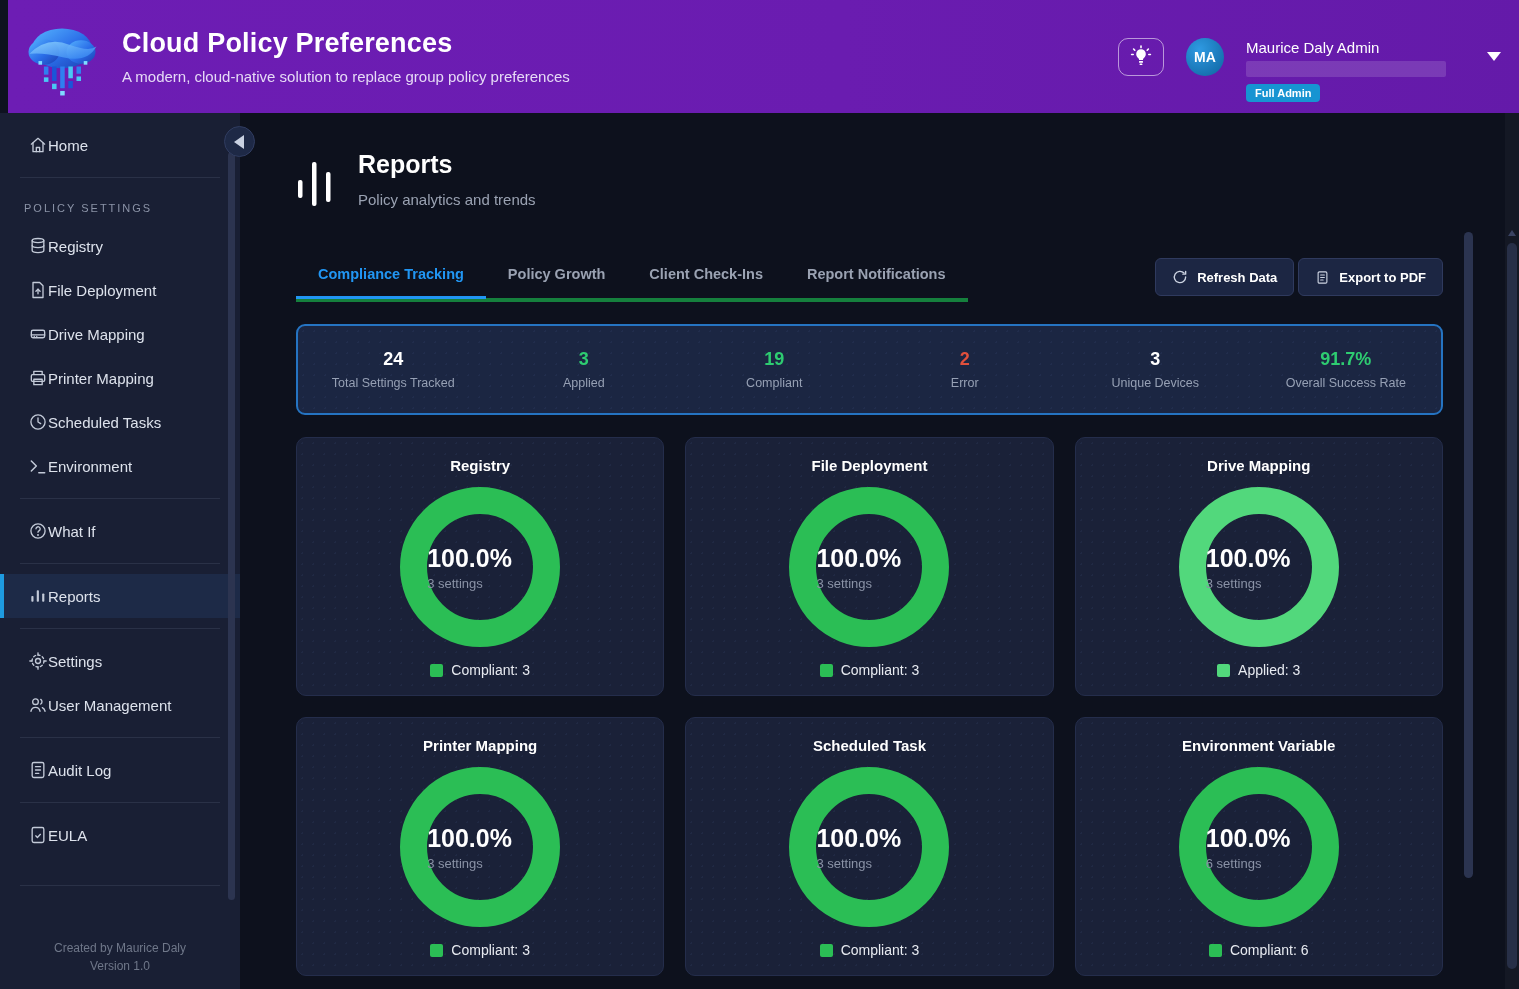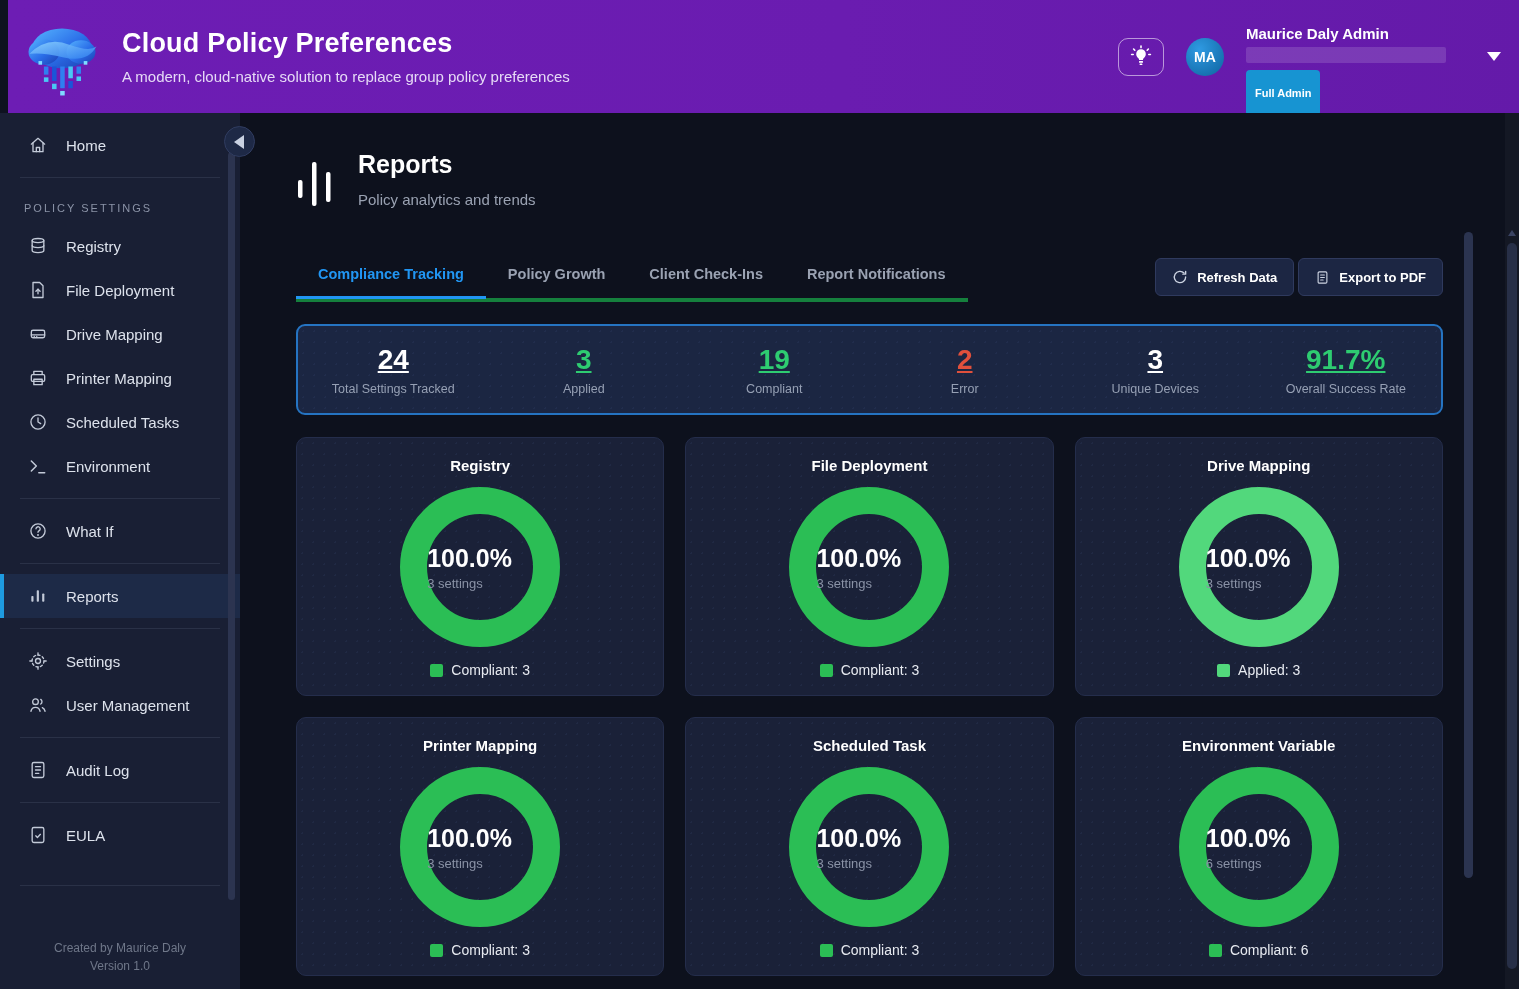--- a/index.html
+++ b/index.html
@@ -14,30 +14,30 @@
   .title-block { margin-left:14px; }
   .app-title { color:#fff; font-size:27px; font-weight:bold; letter-spacing:.2px; }
   .app-subtitle { color:#e6daf6; font-size:15px; margin-top:9px; }
   .header-right { position:absolute; right:26px; top:0; height:113px; display:flex; align-items:center; gap:22px; }
   .theme-btn { width:46px; height:38px; border:1.5px solid rgba(255,255,255,.55); border-radius:10px;
     display:flex; align-items:center; justify-content:center; cursor:pointer; background:transparent; }
   .avatar { width:38px; height:38px; border-radius:50%;
     background:radial-gradient(circle at 35% 30%,#2f9ae2,#0d639f); color:#fff;
     font-weight:bold; font-size:14px; display:flex; align-items:center; justify-content:center; }
   .user-block { display:flex; flex-direction:column; width:215px; }
-  .user-name { color:#fff; font-weight:bold; font-size:15px;margin-top:28px; }
+  .user-name { color:#fff; font-weight:normal; font-size:15px;margin-top:28px; }
   .user-subbar { width:200px; height:16px; background:rgba(255,255,255,.14); border-radius:2px; margin-top:5px; }
   .role-badge { align-self:flex-start; background:#1794d2; color:#fff; font-size:11px; font-weight:bold;
-    padding:17px 9px; border-radius:4px; margin-top:7px; }
+    padding:3px 9px; border-radius:4px; margin-top:7px; }
   .caret-down { width:0; height:0; border-left:7px solid transparent; border-right:7px solid transparent;
     border-top:9px solid #fff; margin-left:4px; cursor:pointer; }
 
   
   .sidebar { position:absolute; top:113px; left:0; width:240px; height:876px; background:#191f34; }
-  .nav-item { display:flex; align-items:center; gap:18px; height:44px; padding-left:28px;
+  .nav-item { display:flex; align-items:center; height:44px; padding-left:28px;
     color:#dde2ec; font-size:15px; cursor:pointer; }
   .nav-item .ni-icon { color:#c3cad8; display:flex; }
   .nav-item.active { background:#1d2a47; border-left:4px solid #1e9be0; padding-left:24px; }
   .nav-divider { height:1px; background:#2a3147; margin:10px 20px; }
   .section-label { color:#8b93a7; font-size:11px; letter-spacing:2px; padding:14px 16px 10px 24px; }
   .sidebar-footer { position:absolute; bottom:14px; width:100%; text-align:center; color:#6f7789; font-size:12px; line-height:18px; }
   .sb-scrollbar { position:absolute; left:228px; top:152px; width:7px; height:748px; background:#2c3450; border-radius:4px; }
   .collapse-btn { position:absolute; left:224px; top:126px; width:31px; height:31px; border-radius:50%;
     background:#1e2946; border:1px solid #303c60; display:flex; align-items:center; justify-content:center;
     cursor:pointer; z-index:5; }
@@ -59,21 +59,21 @@
   .toolbar-actions { display:flex; gap:4px; margin-bottom:6px; }
   .action-btn { display:flex; align-items:center; gap:9px; background:#1c2643; border:1px solid #2f3a5e;
     color:#fff; font-size:13px; font-weight:bold; height:38px; padding:0 16px; border-radius:6px; cursor:pointer;
     font-family:inherit; }
   .action-btn .ab-icon { color:#cdd4e2; display:flex; }
 
   .stats-bar { margin-top:22px; width:1147px; height:91px; background:#1b2642; border:2px solid #2574c2;
     border-radius:9px; display:flex; align-items:center;
     background-image:radial-gradient(rgba(90,110,170,.10) 1px,transparent 1px); background-size:11px 11px; }
   .stat { flex:1; text-align:center; }
-  .stat-value { font-size:28px; font-weight:bold;text-decoration:underline; }
+  .stat-value { font-size:18px; font-weight:bold; }
   .stat-label { font-size:12.5px; color:#96a0b4; margin-top:6px; }
 
   .cards-grid { margin-top:22px; width:1147px; display:grid; grid-template-columns:repeat(3,368.3px);
     grid-auto-rows:259px; column-gap:21px; row-gap:21px; }
   .card { background:#1a2138; border:1px solid #242d4b; border-radius:10px; text-align:center;
     background-image:radial-gradient(rgba(90,110,170,.10) 1px,transparent 1px); background-size:11px 11px;
     display:flex; flex-direction:column; align-items:center; padding-top:19px; }
   .card-title { color:#fff; font-size:15px; font-weight:bold; }
   .donut { width:160px; height:160px; border-radius:50%; border:27px solid #2bbe55; margin-top:13px;
     display:flex; flex-direction:column; align-items:flex-start; justify-content:center; }

